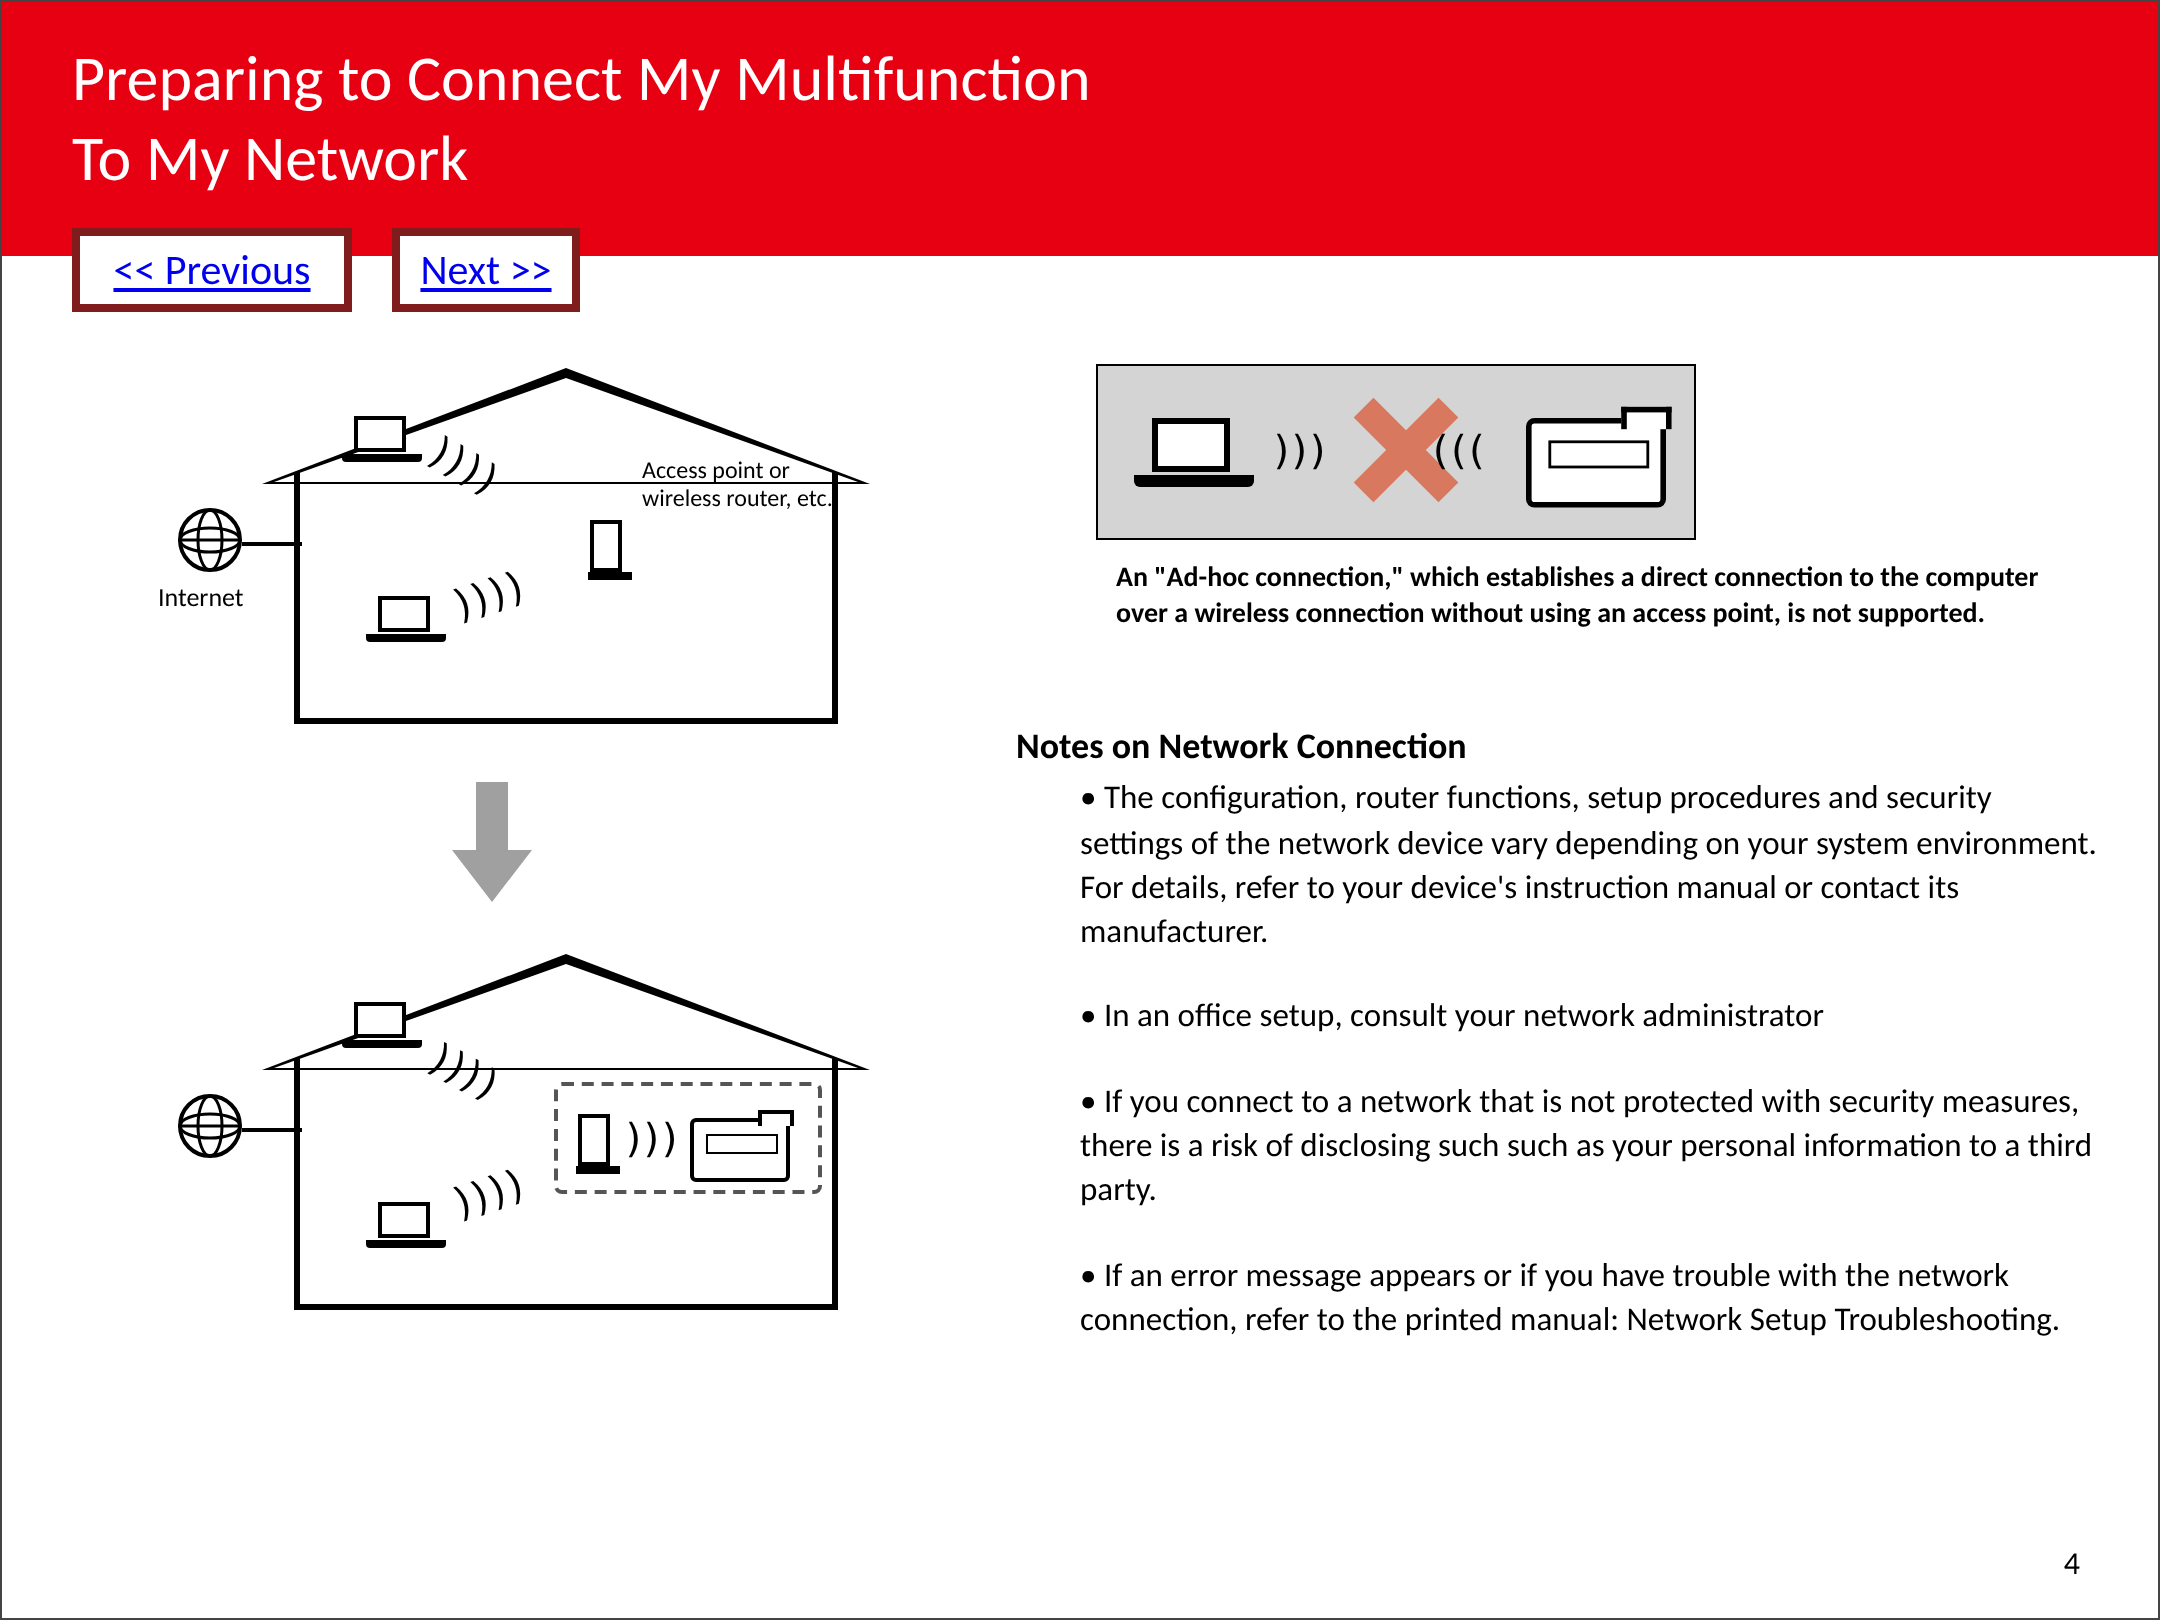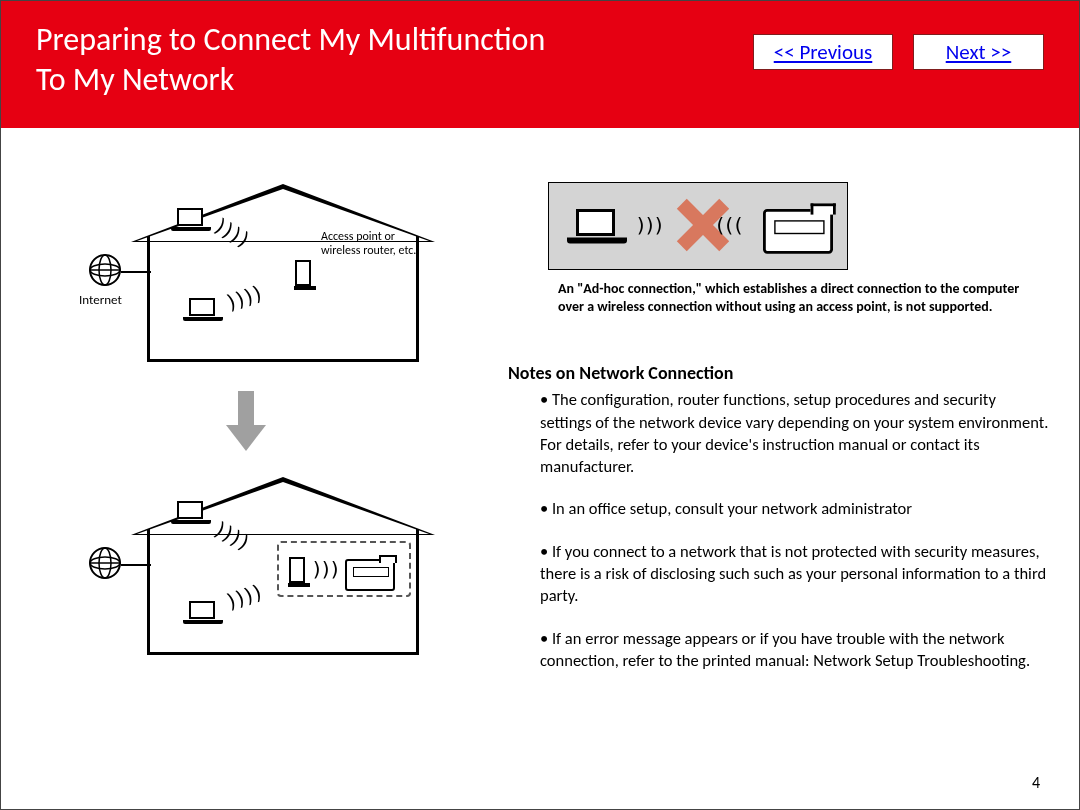--- a/index.html
+++ b/index.html
@@ -11,44 +11,45 @@
     position: relative;
     color: #000;
   }
   .header {
     background: #e60012;
     height: 128px;
     padding: 20px 36px 0 36px;
     display: flex;
     justify-content: space-between;
     align-items: flex-start;
+    flex-direction: column;
   }
   .title {
     color: #fff;
     font-size: 32px;
     font-weight: 300;
     line-height: 1.25;
   }
   .nav-links {
     display: flex;
     gap: 20px;
     margin-top: 14px;
   }
   .nav-link {
     background: #fff;
     color: #0000ee;
     text-decoration: underline;
     text-align: center;
     font-size: 21px;
     padding: 4px 0;
     cursor: pointer;
-    border: 1px solid #7f1d1d;
+    border: 4px solid #7f1d1d;
   }
   .nav-prev { width: 140px; }
-  .nav-next { width: 131px; }
+  .nav-next { width: 94px; }
 
   .content {
     display: flex;
     padding: 54px 30px 0 36px;
     gap: 52px;
   }
   .left-col {
     flex: 0 0 420px;
     display: flex;
     flex-direction: column;

